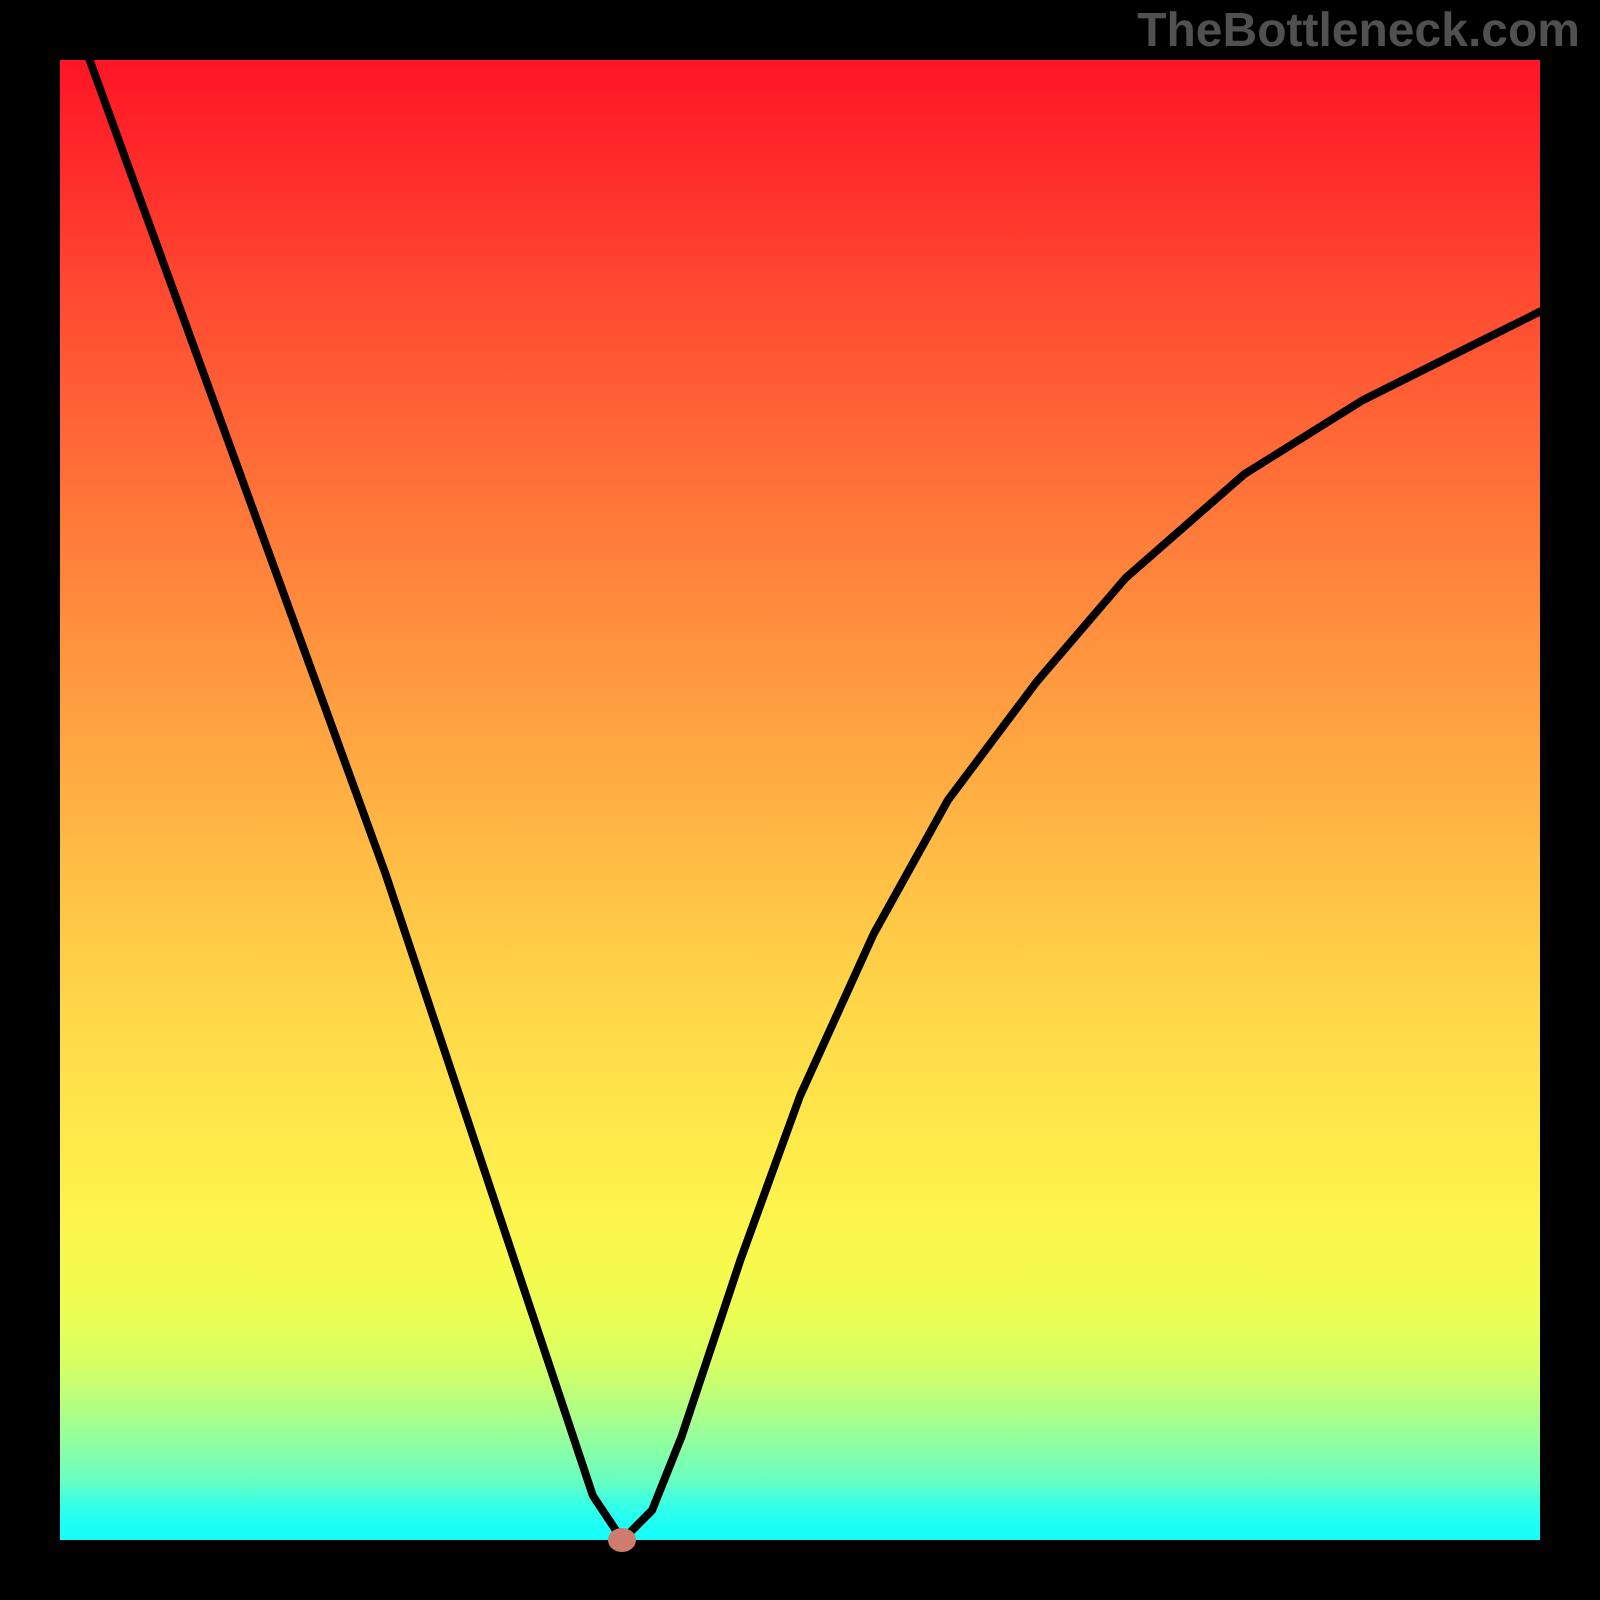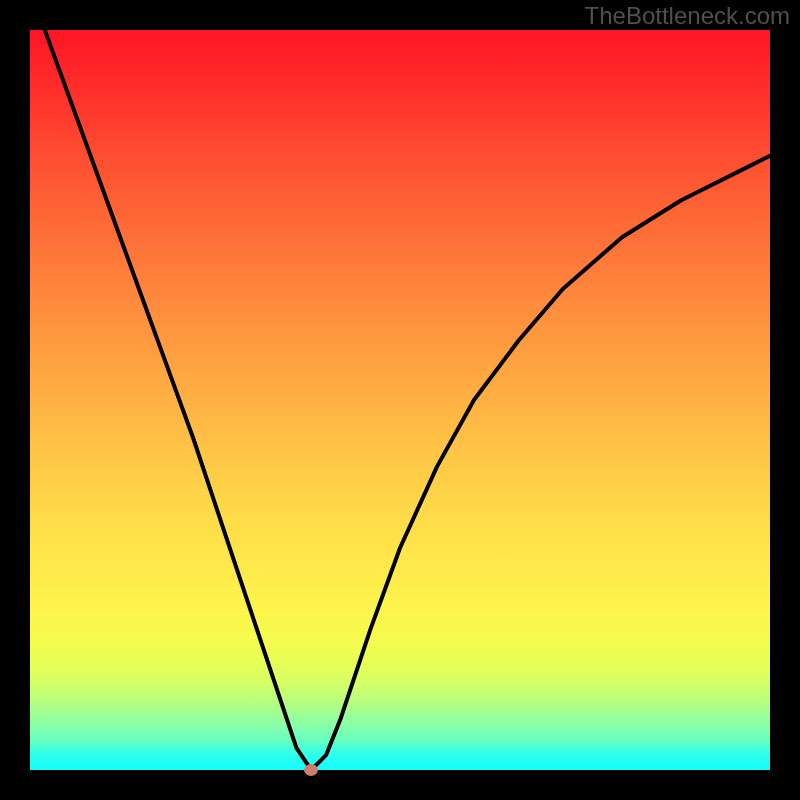--- a/index.html
+++ b/index.html
@@ -10,21 +10,21 @@
     position: relative;
     font-family: Arial, sans-serif;
     overflow: hidden;
   }
   .watermark {
     position: absolute;
     top: 2px;
     right: 10px;
     font-size: 24px;
     color: #505050;
-    font-weight: normal;
+    font-weight: bold;
     z-index: 10;
   }
   .plot-area {
     position: absolute;
     left: 30px;
     top: 30px;
     width: 740px;
     height: 740px;
   }
   .gradient-bg {

